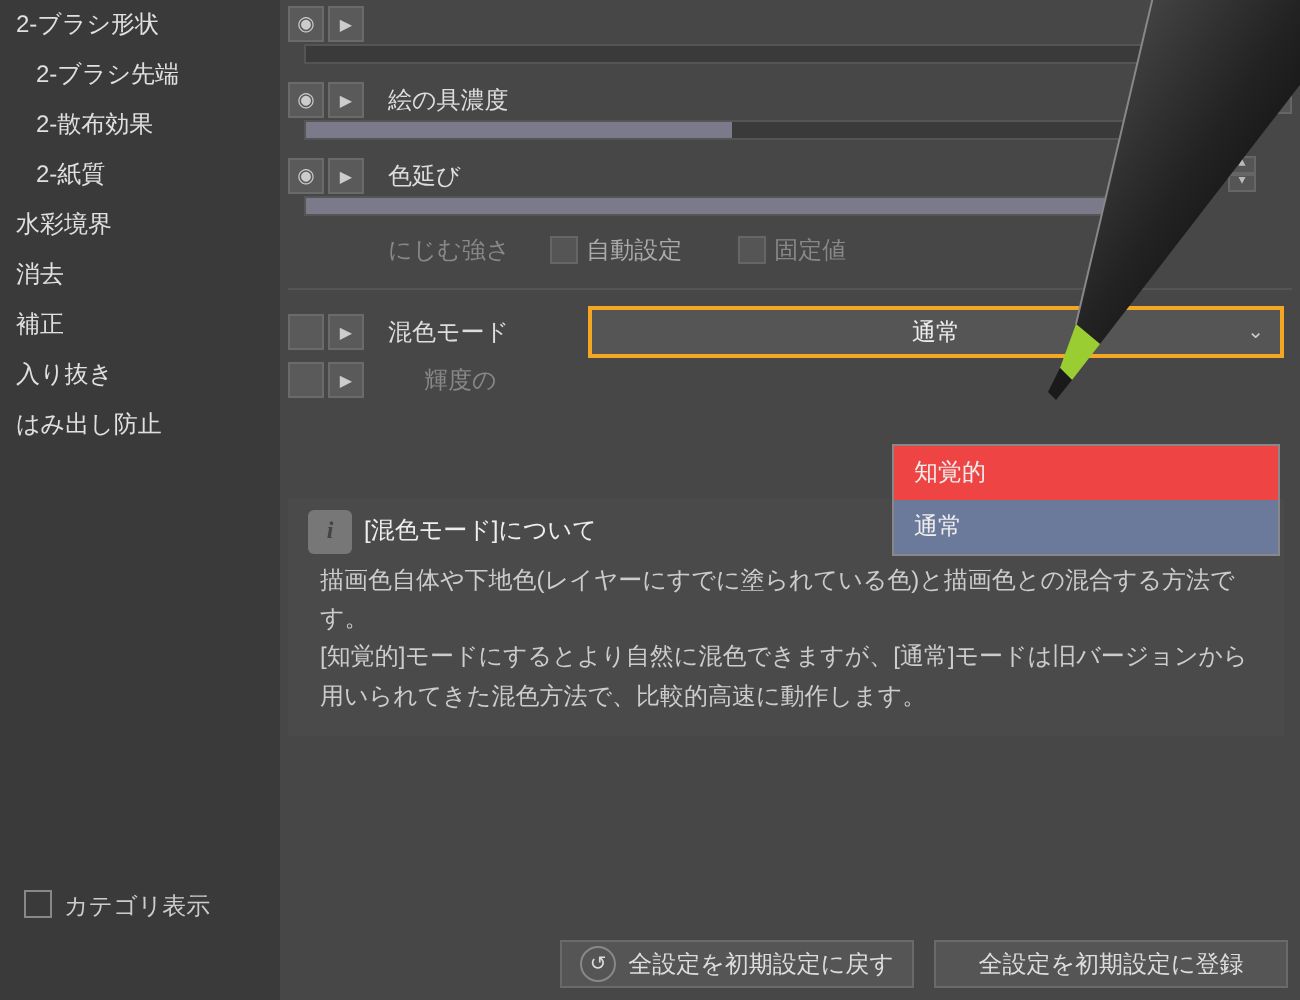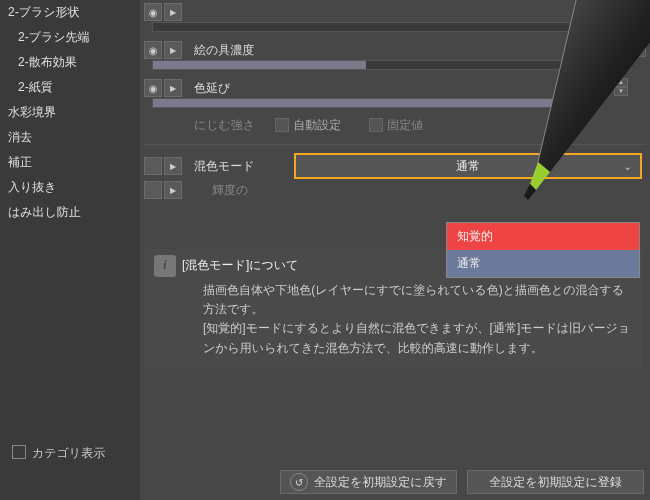--- a/index.html
+++ b/index.html
@@ -30,21 +30,21 @@
 hr.sep{border:none;border-top:1px solid #555;margin:8px 4px;}
 .dropdown-row{display:flex;align-items:center;height:26px;padding-left:4px;justify-content:flex-end;}
 .dropdown{flex:1;margin-right:8px;height:26px;border:2px solid #f5a623;background:#555;display:flex;align-items:center;justify-content:center;position:relative;color:#eee;font-size:12px;}
 .dropdown .chev{position:absolute;right:8px;font-size:10px;color:#ccc;}
 .menu{position:absolute;left:306px;right:10px;top:222px;background:#ef4444;border:1px solid #888;z-index:10;}
 .menu-item{padding:5px 10px;font-size:12px;color:#eee;}
 .menu-item.sel{background:#6b7a9a;}
 .info-box{margin:18px 8px 0 4px;background:#4a4a4a;padding:6px 10px 10px 10px;line-height:1.6;font-size:12px;color:#ccc;position:relative;z-index:5;}
 .info-title{color:#eee;font-size:12px;margin-bottom:4px;display:flex;align-items:center;}
 .info-icon{width:22px;height:22px;background:#777;border-radius:3px;margin-right:6px;display:flex;align-items:center;justify-content:center;color:#444;font-weight:bold;font-style:italic;font-family:serif;}
-.info-body{padding-left:6px;margin-left:43px;}
+.info-body{padding-left:6px;}
 .footer{position:absolute;bottom:0;left:0;right:0;height:64px;background:#474747;}
 .cat{position:absolute;bottom:38px;left:-128px;display:flex;align-items:flex-start;font-size:12px;color:#ccc;}
 .cb{width:14px;height:14px;border:1px solid #888;margin-right:6px;background:#3a3a3a;}
 .fbtns{position:absolute;bottom:6px;left:140px;right:6px;display:flex;gap:10px;}
 .fbtn{flex:1;height:24px;background:#555;border:1px solid #6a6a6a;display:flex;align-items:center;justify-content:center;font-size:12px;color:#ddd;}
 .ric{width:18px;height:18px;border:1px solid #888;border-radius:50%;margin-right:6px;display:flex;align-items:center;justify-content:center;font-size:10px;}
 .eye::before{content:"◉";font-size:10px;color:#ccc;}
 .tri::before{content:"▶";font-size:8px;color:#ccc;}
 .pen{position:absolute;right:-8px;top:-8px;width:180px;height:210px;z-index:30;pointer-events:none;}
 .under-row{display:flex;align-items:center;height:22px;padding-left:4px;}

